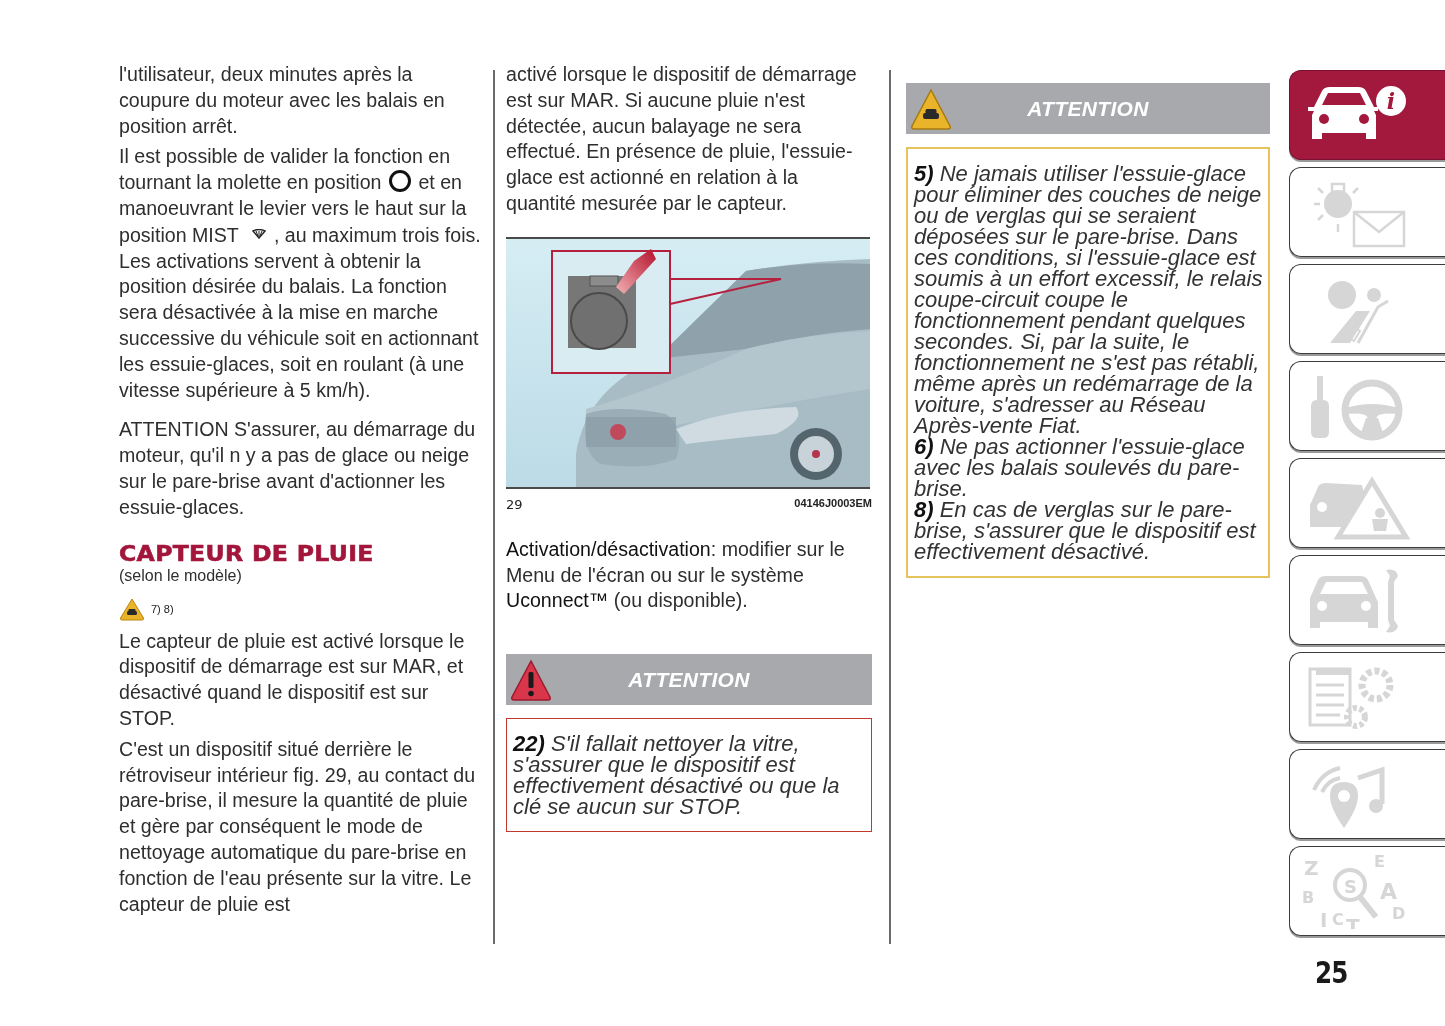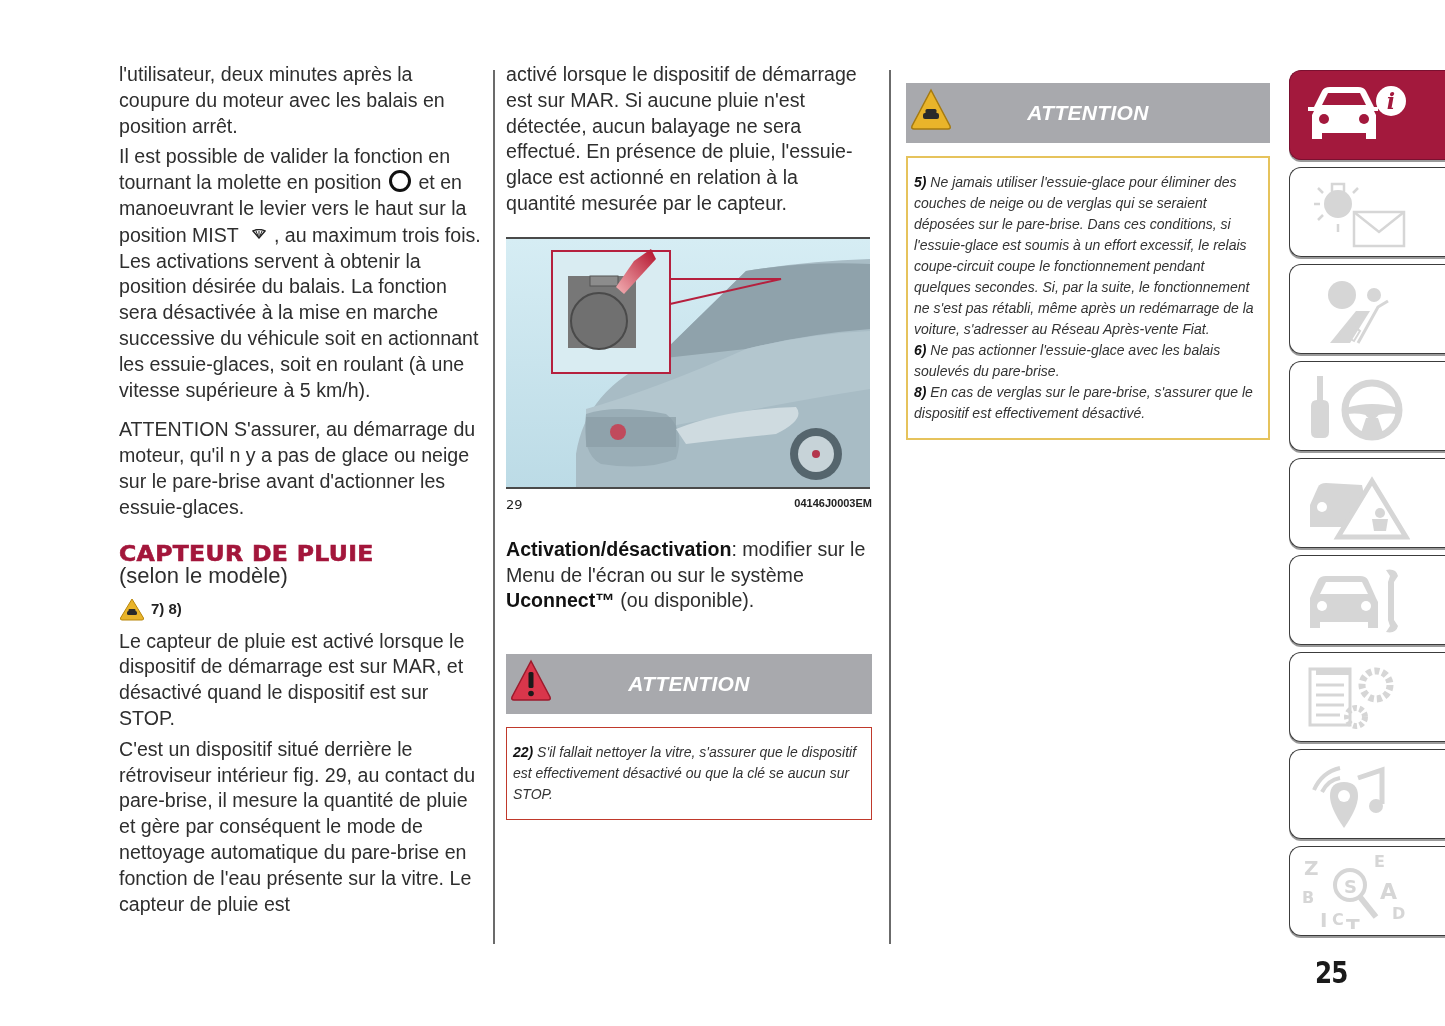--- a/index.html
+++ b/index.html
@@ -17,40 +17,40 @@
 
   .p { font-size: 19.6px; line-height: 25.8px; margin: 0 0 5px 0; font-weight: 400; color: #2e2e2e; }
   .p.gap { margin-top: 14px; }
   .ring { display: inline-block; width: 16px; height: 16px; border: 3.5px solid #111; border-radius: 50%;
           vertical-align: -3px; margin: 0 2px; }
   .mist { display: inline-block; font-size: 13px; margin: 0 8px; vertical-align: 3px; color:#222; }
 
   .section-title { font-family: "DejaVu Sans", sans-serif; font-weight: 900; font-size: 21px; color: #a3163b;
                    letter-spacing: 0.3px; margin: 22px 0 0 0; line-height: 22px; transform: scaleX(1.12);
                    transform-origin: left; -webkit-text-stroke: 0.6px #a3163b; }
-  .subtitle { font-size: 22px; line-height: 22px; margin: 0 0 10px 0; color:#2e2e2e; }
+  .subtitle { font-size: 16px; line-height: 22px; margin: 0 0 10px 0; color:#2e2e2e; }
   .note-ref { display: flex; align-items: center; gap: 6px; margin: 0 0 8px 0; }
-  .note-ref .refs { font-size: 15px; font-weight: 700; color: #222; }
+  .note-ref .refs { font-size: 11px; font-weight: 400; color: #222; }
 
   .tri-yellow { width: 26px; height: 24px; }
   .figure { margin-top: 20px; width: 364px; height: 248px; border-top: 2px solid #4a4a4a; border-bottom: 2px solid #4a4a4a;
             position: relative; overflow: hidden; background: #cfe6ee; }
   .fig-caption { display: flex; justify-content: space-between; margin-top: 8px; font-size: 13px; gap: 23px; }
   .fig-num { font-family: "DejaVu Sans", sans-serif; font-size: 13px; color:#222; }
   .fig-code { font-weight: 700; font-size: 11px; color:#222; }
 
-  .bold { font-weight: 700; color: #111; }
-
-  .att-header { position: relative; height: 60px; background: #a8a9ad; display: flex; align-items: center; justify-content: center; }
+  .bold { font-weight: 400; color: #111; }
+
+  .att-header { position: relative; height: 51px; background: #a8a9ad; display: flex; align-items: center; justify-content: center; }
   .att-header .title { color: #ffffff; font-style: italic; font-weight: 700; font-size: 21px; letter-spacing: 0.3px; }
   .att-header .icon { position: absolute; left: 4px; top: 4px; }
 
   .att-box-red { border: 1.5px solid #c0392b; padding: 14px 6px 14px 6px; margin-top: 13px; }
   .att-box-yellow { border: 2px solid #e6c35c; padding: 14px 4px 14px 6px; margin-top: 13px; }
-  .att-text { font-style: italic; font-size: 14px; line-height: 21px; color: #333; margin: 0; }
+  .att-text { font-style: italic; font-size: 22px; line-height: 21px; color: #333; margin: 0; }
   .att-text b { font-style: italic; font-weight: 700; color: #111; }
 
   .tabs { position: absolute; left: 1289px; top: 70px; width: 156px; }
   .tab { position: relative; height: 88px; border: 1.5px solid #3c3c3c; border-right: none; border-radius: 12px 0 0 12px;
          margin-bottom: 7px; background: #fff; box-shadow: 0 2px 0 #9a9a9a; }
   .tab.active { background: #a3193d; border-color: #7a1030; }
   .tab svg { position: absolute; left: 10px; top: 6px; }
 
   .page-num { position: absolute; left: 1315px; top: 955px; font-family: "DejaVu Sans", sans-serif; font-weight: 700;
               font-size: 30px; color: #1a1a1a; transform: scaleX(0.82); transform-origin: left; letter-spacing: -1px; }

